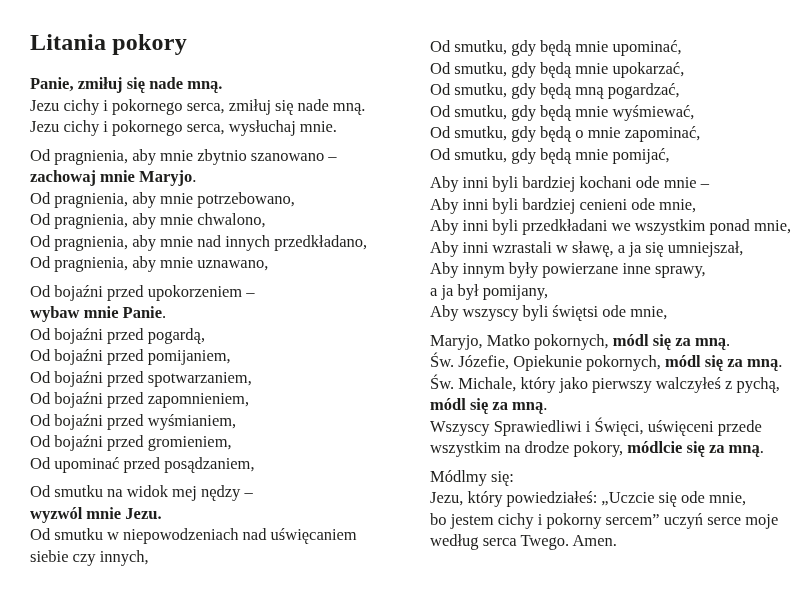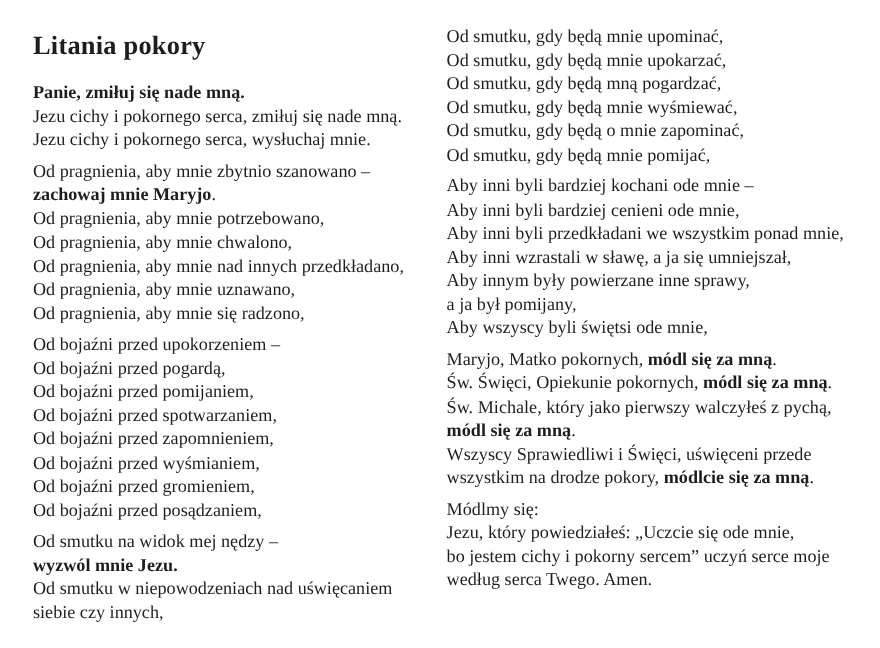--- a/index.html
+++ b/index.html
@@ -23,23 +23,23 @@
   .col {
     position: absolute;
     top: 0;
   }
   .col-left {
     left: 30px;
     width: 386px;
     padding-top: 28px;
   }
   .col-right {
-    left: 406px;
+    left: 430px;
     width: 366px;
-    padding-top: 22px;
+    padding-top: 36px;
   }
   .doc-title {
     font-size: 24px;
     font-weight: bold;
     letter-spacing: 0.2px;
     margin: 0 0 17px 0;
     line-height: 28px;
   }
   .para {
     margin: 0 0 7px 0;
@@ -66,31 +66,31 @@
           <div class="line"><span>Jezu cichy i pokornego serca, zmiłuj się nade mną.</span></div>
           <div class="line"><span>Jezu cichy i pokornego serca, wysłuchaj mnie.</span></div>
         </div>
         <div class="para">
           <div class="line"><span>Od pragnienia, aby mnie zbytnio szanowano –</span></div>
           <div class="line"><span class="b">zachowaj mnie Maryjo</span><span>.</span></div>
           <div class="line"><span>Od pragnienia, aby mnie potrzebowano,</span></div>
           <div class="line"><span>Od pragnienia, aby mnie chwalono,</span></div>
           <div class="line"><span>Od pragnienia, aby mnie nad innych przedkładano,</span></div>
           <div class="line"><span>Od pragnienia, aby mnie uznawano,</span></div>
-          <div class="line"><span>Od pragnienia, aby mnie się radzono,</span></div>
         </div>
         <div class="para">
           <div class="line"><span>Od bojaźni przed upokorzeniem –</span></div>
+          <div class="line"><span class="b">wybaw mnie Panie</span><span>.</span></div>
           <div class="line"><span>Od bojaźni przed pogardą,</span></div>
           <div class="line"><span>Od bojaźni przed pomijaniem,</span></div>
           <div class="line"><span>Od bojaźni przed spotwarzaniem,</span></div>
           <div class="line"><span>Od bojaźni przed zapomnieniem,</span></div>
           <div class="line"><span>Od bojaźni przed wyśmianiem,</span></div>
           <div class="line"><span>Od bojaźni przed gromieniem,</span></div>
-          <div class="line"><span>Od bojaźni przed posądzaniem,</span></div>
+          <div class="line"><span>Od upominać przed posądzaniem,</span></div>
         </div>
         <div class="para">
           <div class="line"><span>Od smutku na widok mej nędzy –</span></div>
           <div class="line"><span class="b">wyzwól mnie Jezu.</span></div>
           <div class="line"><span>Od smutku w niepowodzeniach nad uświęcaniem</span></div>
           <div class="line"><span>siebie czy innych,</span></div>
         </div>
       </div>
   </div>
   <div class="col col-right">
@@ -107,21 +107,21 @@
           <div class="line"><span>Aby inni byli bardziej kochani ode mnie –</span></div>
           <div class="line"><span>Aby inni byli bardziej cenieni ode mnie,</span></div>
           <div class="line"><span>Aby inni byli przedkładani we wszystkim ponad mnie,</span></div>
           <div class="line"><span>Aby inni wzrastali w sławę, a ja się umniejszał,</span></div>
           <div class="line"><span>Aby innym były powierzane inne sprawy,</span></div>
           <div class="line"><span>a ja był pomijany,</span></div>
           <div class="line"><span>Aby wszyscy byli świętsi ode mnie,</span></div>
         </div>
         <div class="para">
           <div class="line"><span>Maryjo, Matko pokornych, </span><span class="b">módl się za mną</span><span>.</span></div>
-          <div class="line"><span>Św. Święci, Opiekunie pokornych, </span><span class="b">módl się za mną</span><span>.</span></div>
+          <div class="line"><span>Św. Józefie, Opiekunie pokornych, </span><span class="b">módl się za mną</span><span>.</span></div>
           <div class="line"><span>Św. Michale, który jako pierwszy walczyłeś z pychą,</span></div>
           <div class="line"><span class="b">módl się za mną</span><span>.</span></div>
           <div class="line"><span>Wszyscy Sprawiedliwi i Święci, uświęceni przede</span></div>
           <div class="line"><span>wszystkim na drodze pokory, </span><span class="b">módlcie się za mną</span><span>.</span></div>
         </div>
         <div class="para">
           <div class="line"><span>Módlmy się:</span></div>
           <div class="line"><span>Jezu, który powiedziałeś: „Uczcie się ode mnie,</span></div>
           <div class="line"><span>bo jestem cichy i pokorny sercem” uczyń serce moje</span></div>
           <div class="line"><span>według serca Twego. Amen.</span></div>

